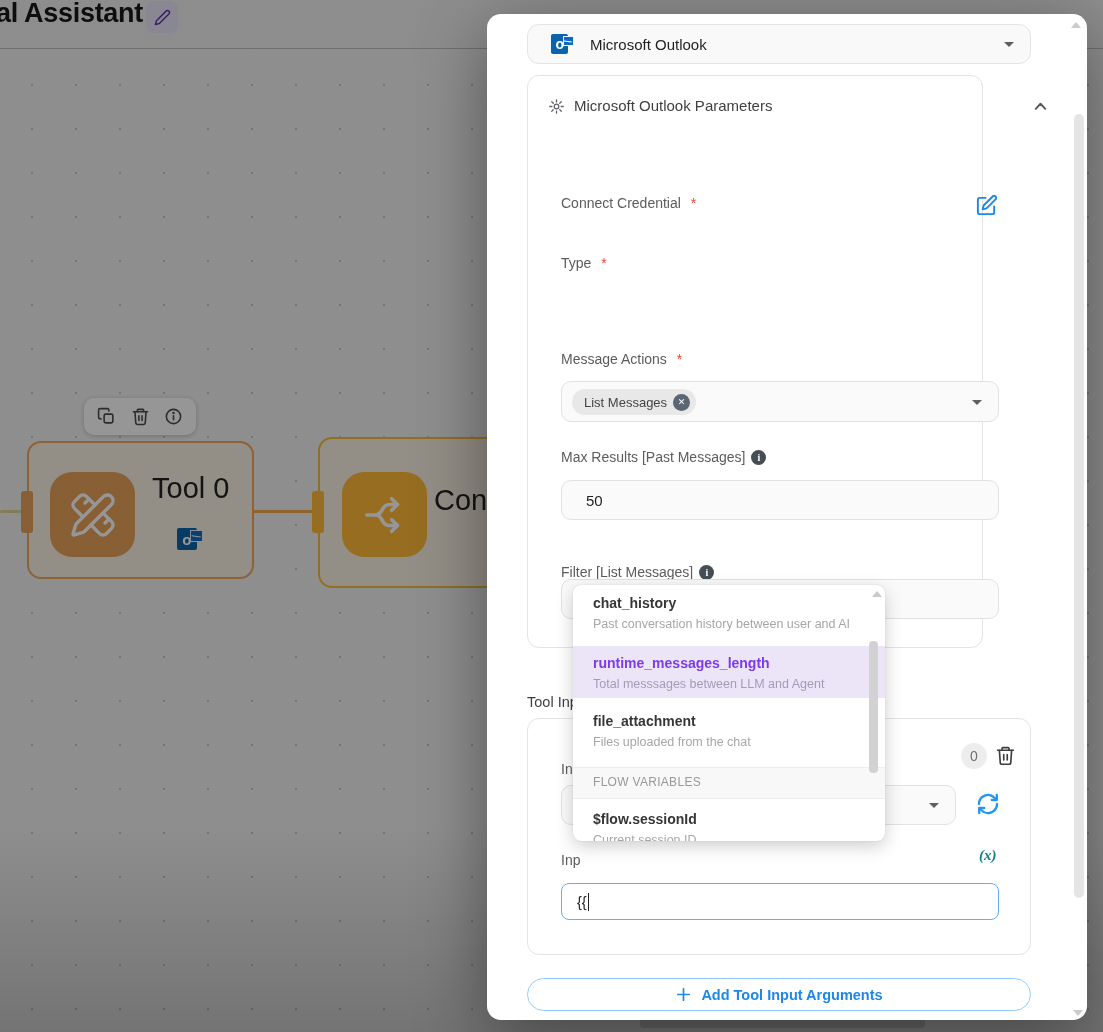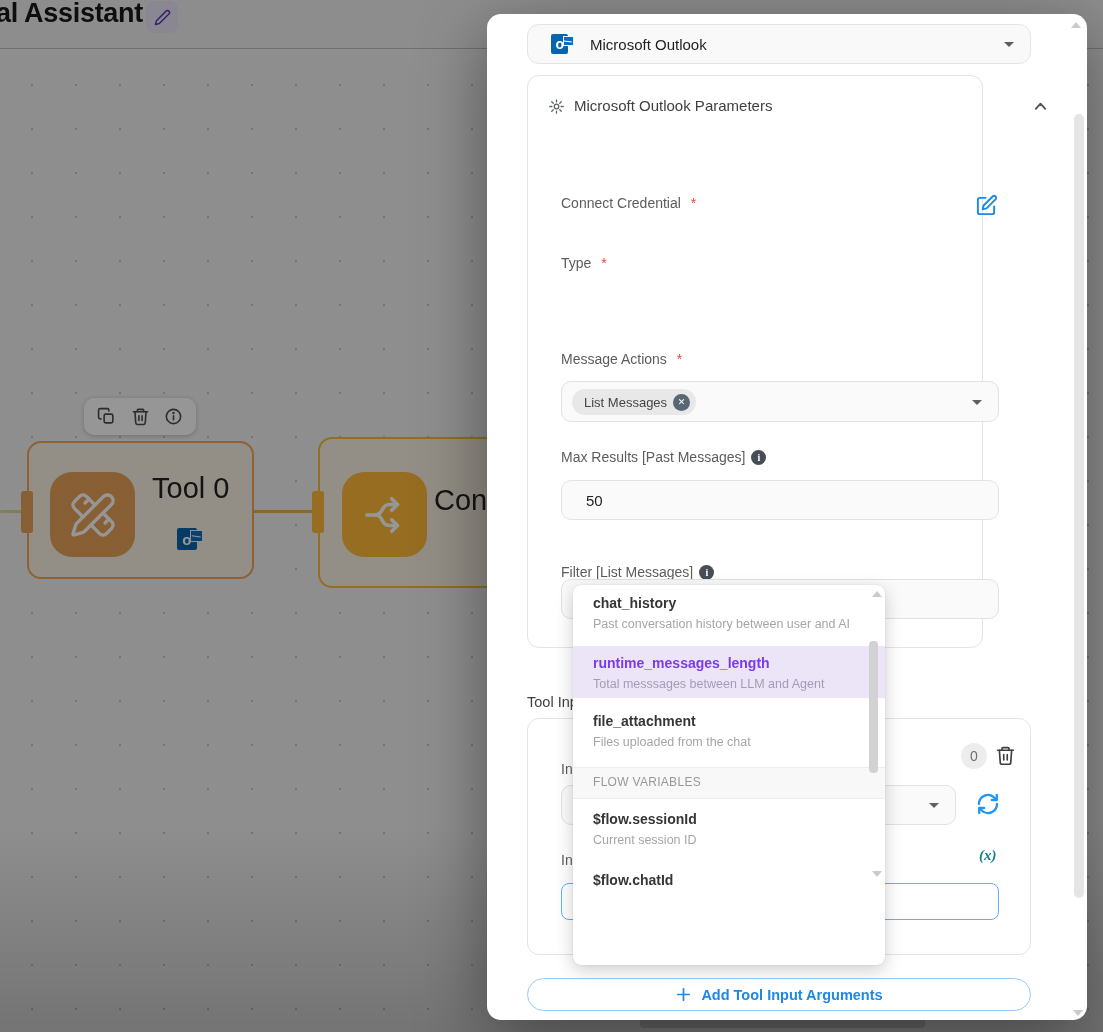--- a/index.html
+++ b/index.html
@@ -53,21 +53,21 @@
   .ti-card{left:40px;top:704px;width:504px;height:237px;}
   .chip{position:absolute;left:10px;top:7px;height:26px;background:#e8e8e8;border-radius:13px;display:flex;align-items:center;gap:6px;padding:0 6px 0 12px;font-size:13px;color:#454545;}
   .chip-x{width:17px;height:17px;border-radius:50%;background:#5a6672;color:#fff;font-size:9px;display:flex;align-items:center;justify-content:center;}
   .badge0{position:absolute;left:433px;top:24px;width:26px;height:26px;border-radius:50%;background:#ededed;color:#6f6f6f;font-size:14px;display:flex;align-items:center;justify-content:center;}
   .addbtn{position:absolute;left:40px;top:964px;width:504px;height:33px;border:1.5px solid #93ccfb;border-radius:17px;background:#fff;display:flex;align-items:center;justify-content:center;gap:9px;color:#1e88e5;font-size:14.5px;font-weight:bold;cursor:pointer;}
   .varx{position:absolute;left:451px;top:128px;color:#0e7f8c;font-size:15px;font-weight:bold;font-style:italic;font-family:"Liberation Serif",serif;}
   .focus-input{position:absolute;left:33px;top:164px;width:438px;height:37px;border:1.5px solid #66aeef;border-radius:8px;background:#fff;display:flex;align-items:center;padding:0 15px;font-size:14.5px;color:#1f1f1f;}
   .cursor-bar{width:1.3px;height:18px;background:#222;margin-left:1px;}
 
   
-  .popup{position:absolute;left:86px;top:571px;width:312px;height:380px;background:#fff;border-radius:8px;box-shadow:0 5px 18px rgba(0,0,0,0.20),0 0 1px rgba(0,0,0,0.2);z-index:50;overflow:hidden;}
+  .popup{position:absolute;left:86px;top:571px;width:312px;height:256px;background:#fff;border-radius:8px;box-shadow:0 5px 18px rgba(0,0,0,0.20),0 0 1px rgba(0,0,0,0.2);z-index:50;overflow:hidden;}
   .p-name{position:absolute;left:20px;font-size:14px;font-weight:bold;color:#363636;white-space:nowrap;}
   .p-desc{position:absolute;left:20px;font-size:12.5px;color:#a6a6a6;white-space:nowrap;}
   .p-hl{position:absolute;left:0;top:61px;width:312px;height:52px;background:#ece5f7;}
   .p-sect{position:absolute;left:0;top:182px;width:312px;height:32px;background:#f8f8f8;border-top:1px solid #ededed;border-bottom:1px solid #ededed;}
   .p-sect-txt{position:absolute;left:20px;top:190px;font-size:12px;color:#989898;letter-spacing:0.3px;}
   .p-sb-track{position:absolute;right:3px;top:0;width:11px;height:100%;}
   .p-sb-thumb{position:absolute;right:4px;top:56px;width:9px;height:132px;background:#d2d2d2;border-radius:4px;}
   .tri-up{width:0;height:0;border-left:5px solid transparent;border-right:5px solid transparent;border-bottom:6px solid #cbcbcb;}
   .tri-down{width:0;height:0;border-left:5px solid transparent;border-right:5px solid transparent;border-top:6px solid #cbcbcb;}
 

